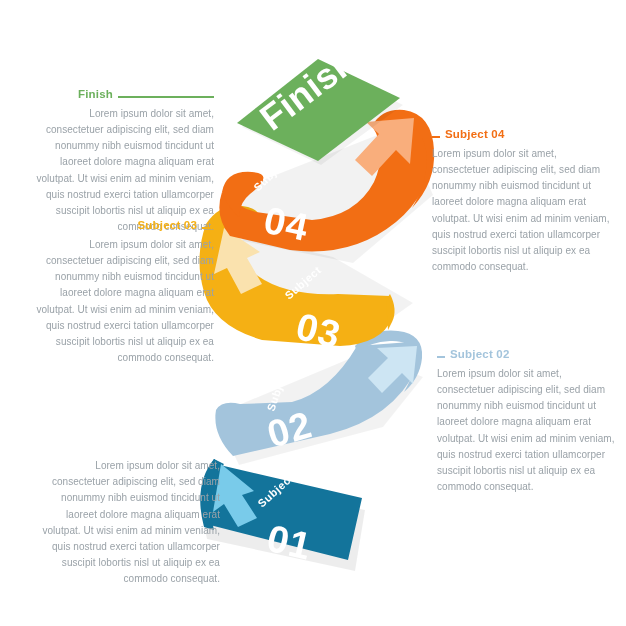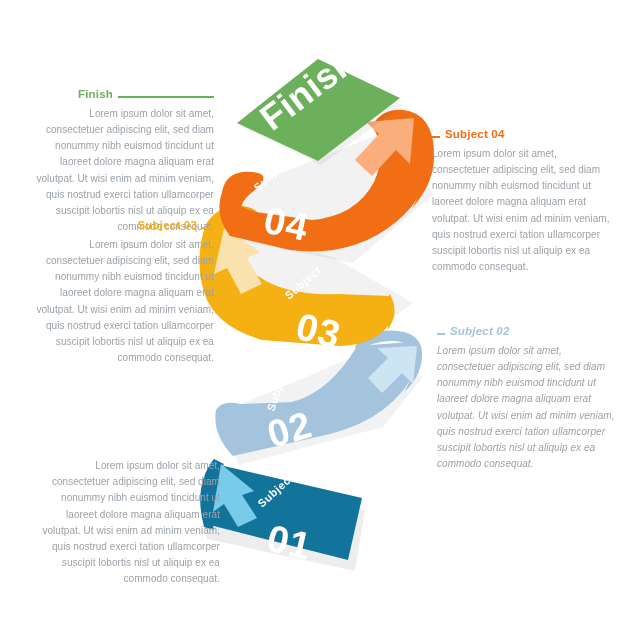--- a/index.html
+++ b/index.html
@@ -52,21 +52,21 @@
   .hrow.l { justify-content: flex-start; }
   .dash {
     height: 1.5px;
     flex: 0 0 auto;
   }
 
   
   #blk-finish  { left: 34px;  top: 88px;  }
   #blk-s04     { left: 432px; top: 104px; margin-top: 24px; }
   #blk-s03     { left: 34px;  top: 219px; }
-  #blk-s02     { left: 437px; top: 325px; font-style: italic; }
+  #blk-s02     { left: 437px; top: 348px; }
   #blk-s01     { left: 40px;  top: 458px; }
 
   .band-label {
     fill: #ffffff;
     font-family: "Liberation Sans", sans-serif;
     font-weight: bold;
   }
   .band-sub {
     font-size: 11px;
     letter-spacing: 0.6px;

